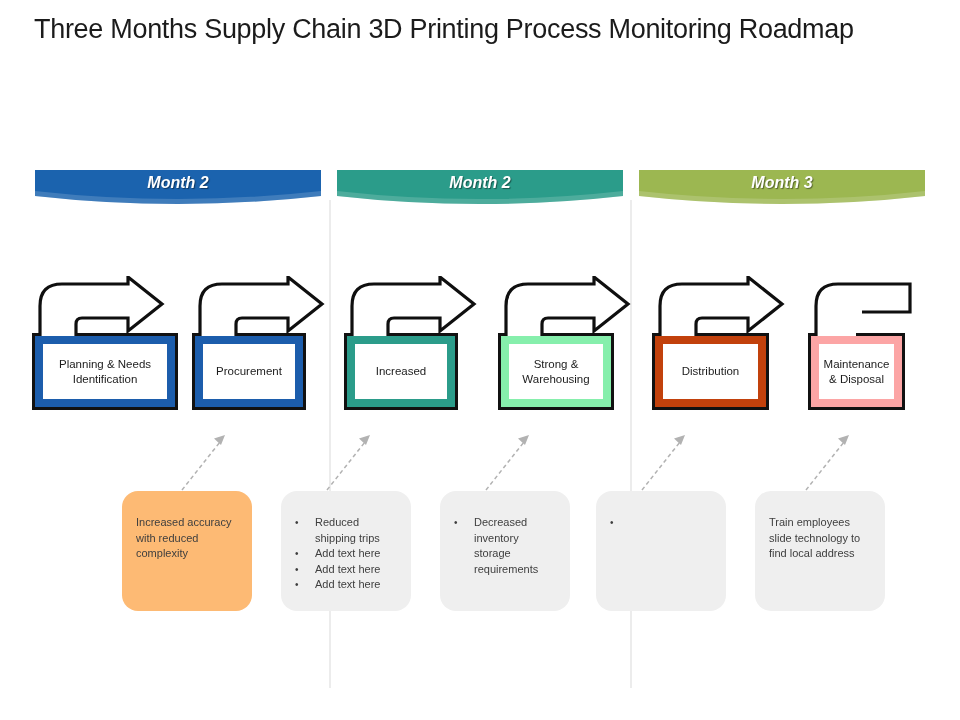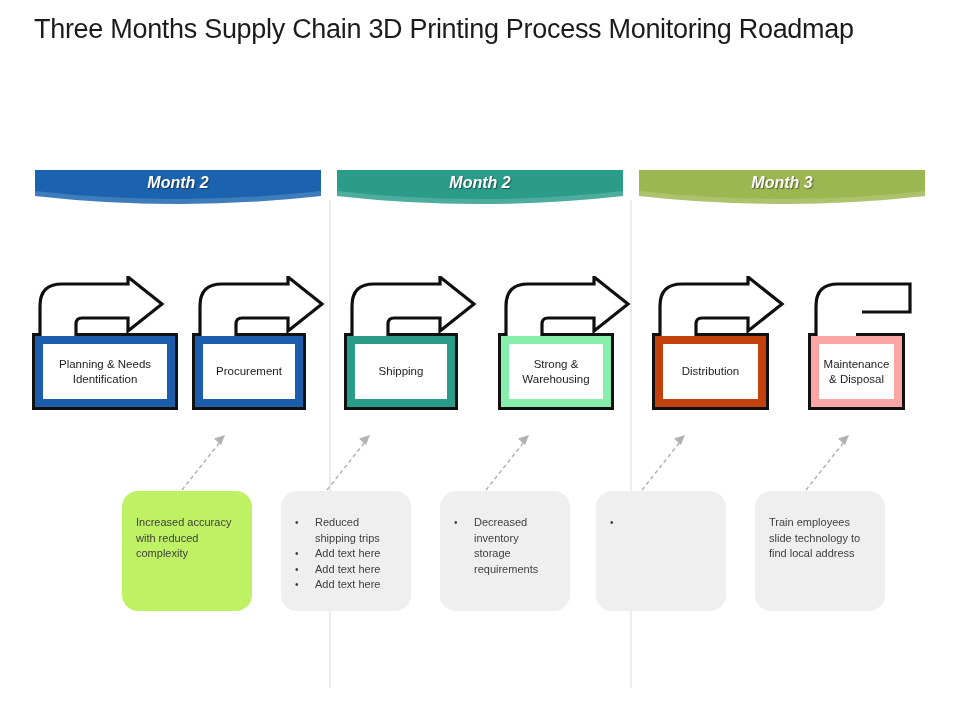--- a/index.html
+++ b/index.html
@@ -76,21 +76,21 @@
         <div class="stage-inner">
           <div class="stage-label">Procurement</div>
         </div>
       </div>
       <div class="glyph" style="left:346px"><svg width="134" height="60" viewBox="0 0 134 60">
           <path d="M6,60 V30 Q6,8 28,8 H94 V1 L128,28 L94,55 V42 H48 Q42,42 42,48 V60 Z" fill="#ffffff"></path>
           <path d="M6,60 V30 Q6,8 28,8 H94 V1 L128,28 L94,55 V42 H48 Q42,42 42,48 V60" fill="none" stroke="#0f0f0f" stroke-width="3.2" stroke-miterlimit="10"></path>
         </svg></div>
       <div class="stage-box" style="left:344px;width:114px;background:#2b9c8a">
         <div class="stage-inner">
-          <div class="stage-label">Shipping</div>
+          <div class="stage-label">Increased</div>
         </div>
       </div>
       <div class="glyph" style="left:500px"><svg width="134" height="60" viewBox="0 0 134 60">
           <path d="M6,60 V30 Q6,8 28,8 H94 V1 L128,28 L94,55 V42 H48 Q42,42 42,48 V60 Z" fill="#ffffff"></path>
           <path d="M6,60 V30 Q6,8 28,8 H94 V1 L128,28 L94,55 V42 H48 Q42,42 42,48 V60" fill="none" stroke="#0f0f0f" stroke-width="3.2" stroke-miterlimit="10"></path>
         </svg></div>
       <div class="stage-box" style="left:498px;width:116px;background:#86efac">
         <div class="stage-inner">
           <div class="stage-label">Strong &amp; Warehousing</div>
         </div>
@@ -130,21 +130,21 @@
       <div class="connector" style="left:638px"><svg width="56" height="64" viewBox="0 0 56 64">
           <line x1="4" y1="61" x2="42" y2="13" stroke="#b2b2b2" stroke-width="1.5" stroke-dasharray="4 3"></line>
           <path d="M47,6 L36,9.5 L43,16 Z" fill="#b2b2b2"></path>
         </svg></div>
       <div class="connector" style="left:802px"><svg width="56" height="64" viewBox="0 0 56 64">
           <line x1="4" y1="61" x2="42" y2="13" stroke="#b2b2b2" stroke-width="1.5" stroke-dasharray="4 3"></line>
           <path d="M47,6 L36,9.5 L43,16 Z" fill="#b2b2b2"></path>
         </svg></div>
     </div>
   <div id="callouts">
-      <div class="callout" style="left:122px;background:#bef264">
+      <div class="callout" style="left:122px;background:#fdba74">
         <div class="c-row">
           <span class="c-text">Increased accuracy with reduced complexity</span>
         </div>
       </div>
       <div class="callout" style="left:281px;background:#efefef">
         <div class="c-row">
           <span class="bullet">•</span>
           <span class="c-text">Reduced shipping trips</span>
         </div>
         <div class="c-row">

